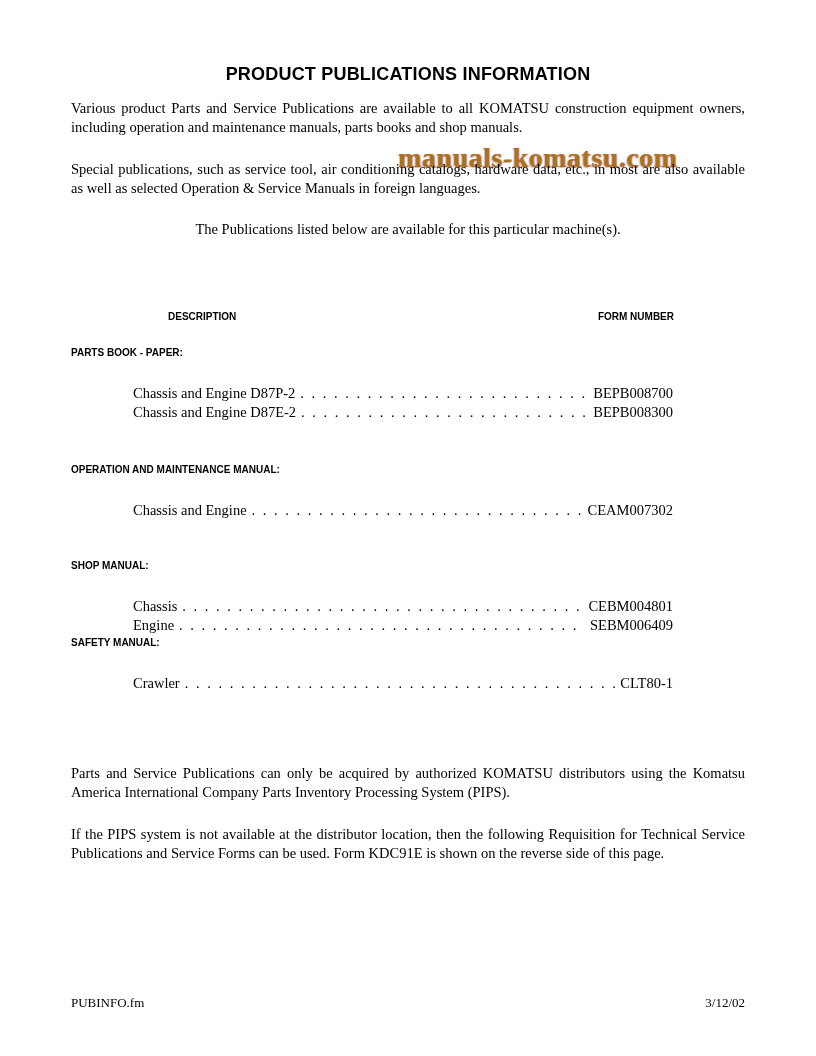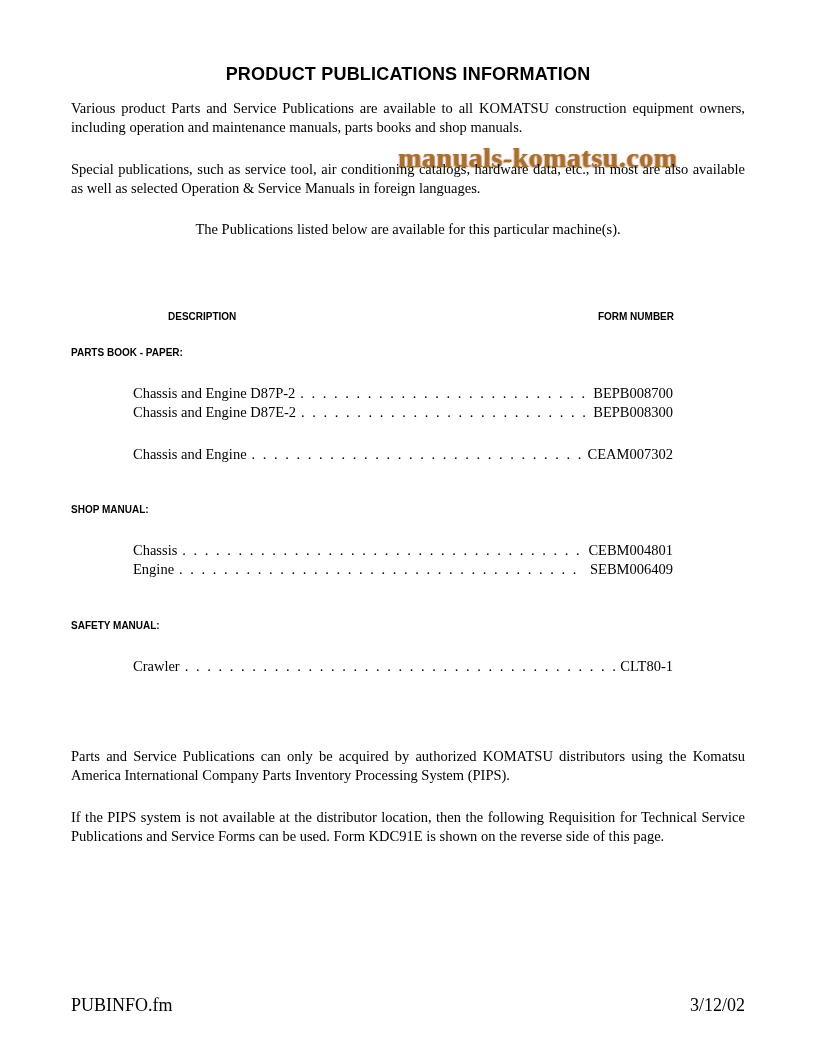--- a/index.html
+++ b/index.html
@@ -49,21 +49,21 @@
 
   .section-heading {
     font-family: "Liberation Sans", sans-serif;
     font-weight: bold;
     font-size: 10px;
     line-height: 16px;
   }
   .sh1 { margin-top: 21px; }
   .sh2 { margin-top: 40px; }
   .sh3 { margin-top: 38px; }
-  .sh4 { margin-top: 39px; }
+  .sh4 { }
 
   .rows { margin-top: 23px; margin-left: 49px; width: 553px; }
   .pub-row {
     display: flex;
     align-items: baseline;
     font-size: 14.5px;
     line-height: 19px;
     white-space: nowrap;
   }
   .pub-row .desc { flex: 0 0 auto; margin-left: 13px; }
@@ -83,21 +83,21 @@
   .c1 { margin-top: 71px; }
   .c2 { margin-top: 23px; }
 
   .footer {
     position: absolute;
     left: 71px;
     right: 71px;
     top: 995px;
     display: flex;
     justify-content: space-between;
-    font-size: 18px;
+    font-size: 13px;
   }
 
   .watermark {
     position: absolute;
     left: 398px;
     top: 142px;
     font-family: "Liberation Serif", serif;
     font-weight: bold;
     font-size: 28px;
     color: #a16207;
@@ -136,20 +136,21 @@
         <span class="leader"></span>
         <span class="form">BEPB008700</span>
       </div>
       <div class="pub-row">
         <span class="desc">Chassis and Engine D87E-2</span>
         <span class="leader"></span>
         <span class="form">BEPB008300</span>
       </div>
     </div>
 
+    <div class="section-heading sh2">OPERATION AND MAINTENANCE MANUAL:</div>
     <div class="rows">
       <div class="pub-row">
         <span class="desc">Chassis and Engine</span>
         <span class="leader"></span>
         <span class="form">CEAM007302</span>
       </div>
     </div>
 
     <div class="section-heading sh3">SHOP MANUAL:</div>
     <div class="rows">

